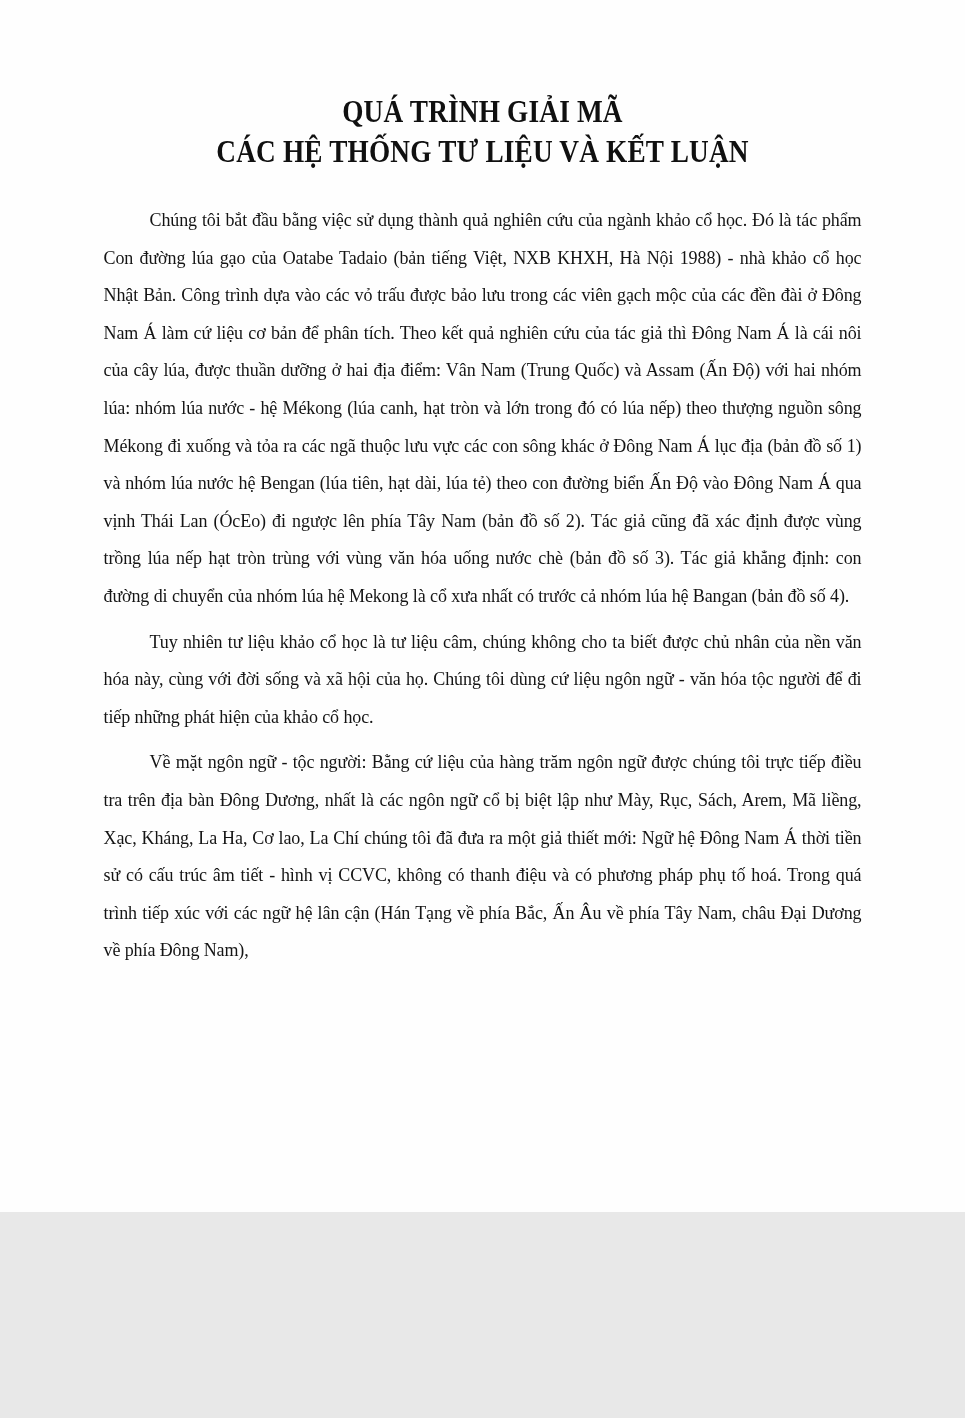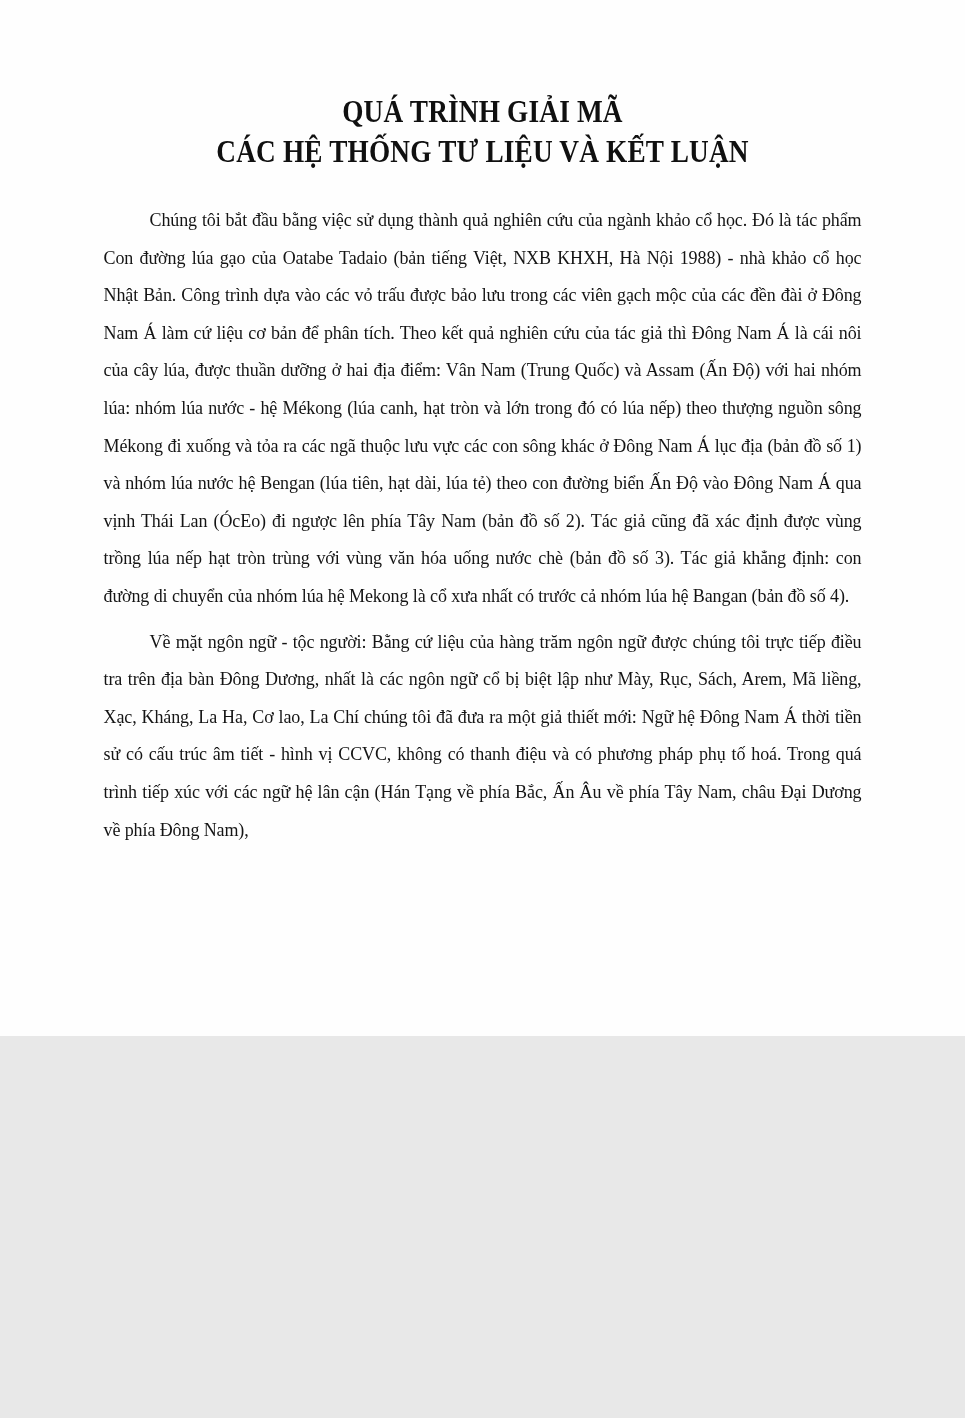--- a/index.html
+++ b/index.html
@@ -3,21 +3,21 @@
 <meta charset="utf-8">
 <style>
   html, body {
     margin: 0;
     padding: 0;
     background: #e8e8e8;
   }
   .page {
     position: relative;
     width: 965px;
-    height: 1036px;
+    height: 1212px;
     margin: 0 auto;
     background: #fefefe;
     color: #161616;
     overflow: hidden;
     font-family: "Liberation Serif", "DejaVu Serif", serif;
   }
   .page-title {
     margin: 0;
     padding-top: 92px;
     text-align: center;
@@ -80,20 +80,21 @@
 
 <div class="page">
 
   <h1 class="page-title">
     <span class="title-line">QUÁ TRÌNH GIẢI MÃ</span><br>
     <span class="title-line">CÁC HỆ THỐNG TƯ LIỆU VÀ KẾT LUẬN</span>
   </h1>
 
   <div class="body-text">
     <p>Chúng tôi bắt đầu bằng việc sử dụng thành quả nghiên cứu của ngành khảo cổ học. Đó là tác phẩm Con đường lúa gạo của Oatabe Tadaio (bản tiếng Việt, NXB KHXH, Hà Nội 1988) - nhà khảo cổ học Nhật Bản. Công trình dựa vào các vỏ trấu được bảo lưu trong các viên gạch mộc của các đền đài ở Đông Nam Á làm cứ liệu cơ bản để phân tích. Theo kết quả nghiên cứu của tác giả thì Đông Nam Á là cái nôi của cây lúa, được thuần dưỡng ở hai địa điểm: Vân Nam (Trung Quốc) và Assam (Ấn Độ) với hai nhóm lúa: nhóm lúa nước - hệ Mékong (lúa canh, hạt tròn và lớn trong đó có lúa nếp) theo thượng nguồn sông Mékong đi xuống và tỏa ra các ngã thuộc lưu vực các con sông khác ở Đông Nam Á lục địa (bản đồ số 1) và nhóm lúa nước hệ Bengan (lúa tiên, hạt dài, lúa tẻ) theo con đường biển Ấn Độ vào Đông Nam Á qua vịnh Thái Lan (ÓcEo) đi ngược lên phía Tây Nam (bản đồ số 2). Tác giả cũng đã xác định được vùng trồng lúa nếp hạt tròn trùng với vùng văn hóa uống nước chè (bản đồ số 3). Tác giả khẳng định: con đường di chuyển của nhóm lúa hệ Mekong là cổ xưa nhất có trước cả nhóm lúa hệ Bangan (bản đồ số 4).</p>
+    <p>Tuy nhiên tư liệu khảo cổ học là tư liệu câm, chúng không cho ta biết được chủ nhân của nền văn hóa này, cùng với đời sống và xã hội của họ. Chúng tôi dùng cứ liệu ngôn ngữ - văn hóa tộc người để đi tiếp những phát hiện của khảo cổ học.</p>
     <p>Về mặt ngôn ngữ - tộc người: Bằng cứ liệu của hàng trăm ngôn ngữ được chúng tôi trực tiếp điều tra trên địa bàn Đông Dương, nhất là các ngôn ngữ cổ bị biệt lập như Mày, Rục, Sách, Arem, Mã liềng, Xạc, Kháng, La Ha, Cơ lao, La Chí chúng tôi đã đưa ra một giả thiết mới: Ngữ hệ Đông Nam Á thời tiền sử có cấu trúc âm tiết - hình vị CCVC, không có thanh điệu và có phương pháp phụ tố hoá. Trong quá trình tiếp xúc với các ngữ hệ lân cận (Hán Tạng về phía Bắc, Ấn Âu về phía Tây Nam, châu Đại Dương về phía Đông Nam),</p>
   </div>
 
   <div class="footer-ornament">
     <div class="ornament-wrap">
       <svg viewBox="0 0 280 100" width="280" height="100" aria-hidden="true">
         <defs>
           <g id="flourish-left" stroke="#1c1c1c" fill="none" stroke-linecap="round">
 
             <path d="M32,56 H118" stroke-width="2.6"></path>

